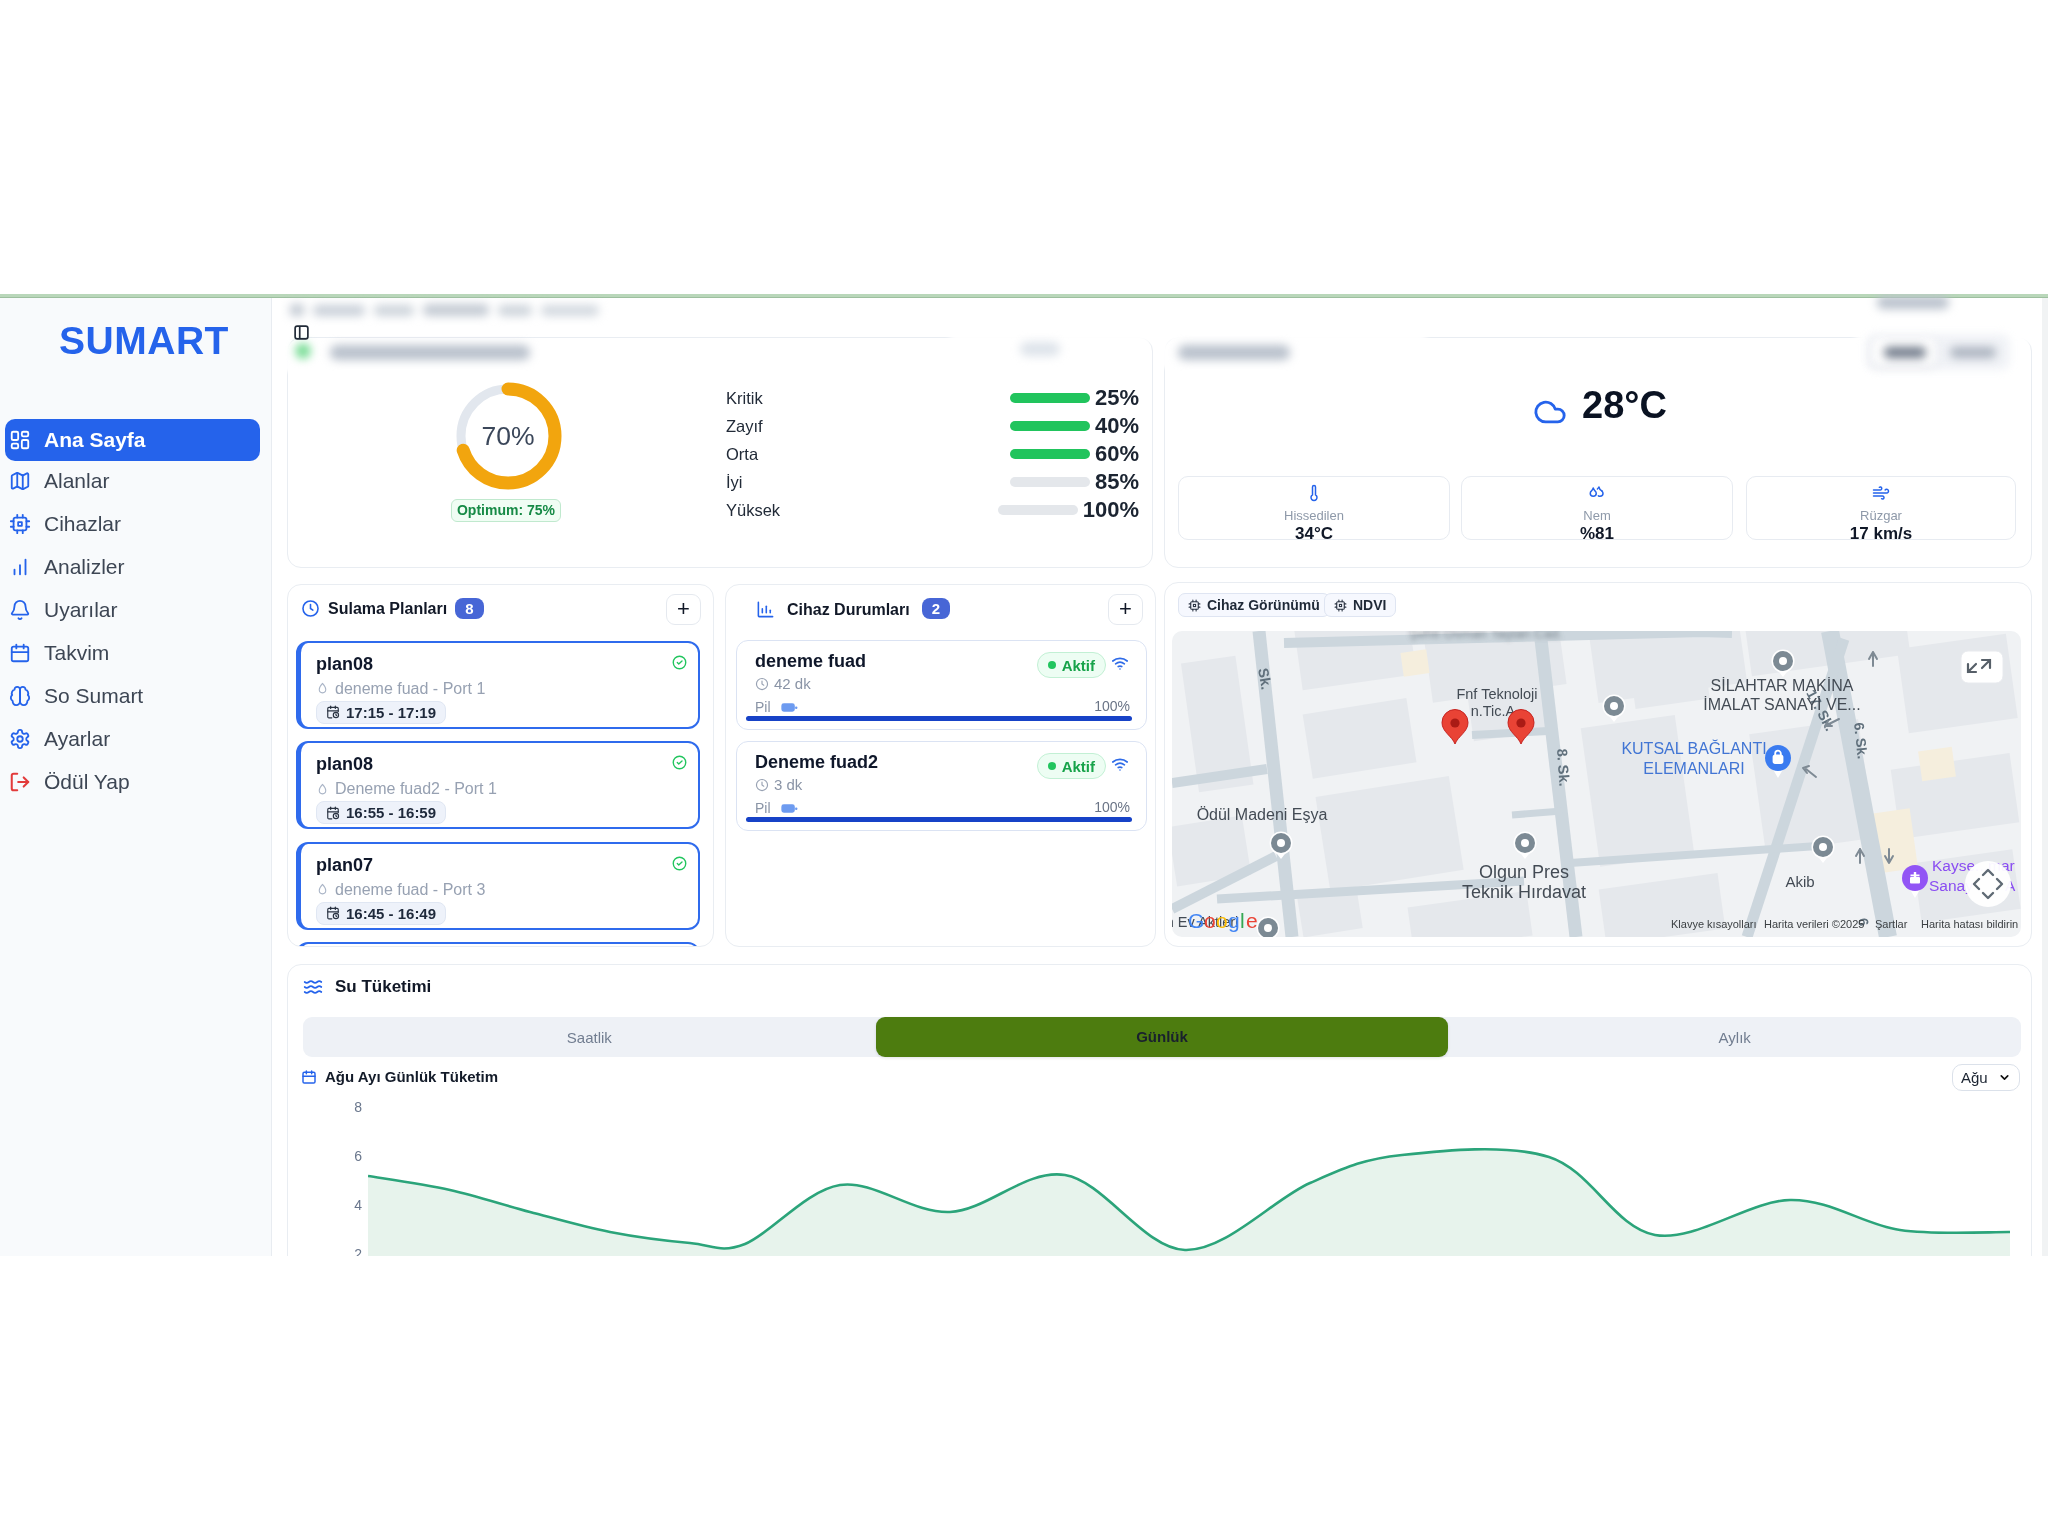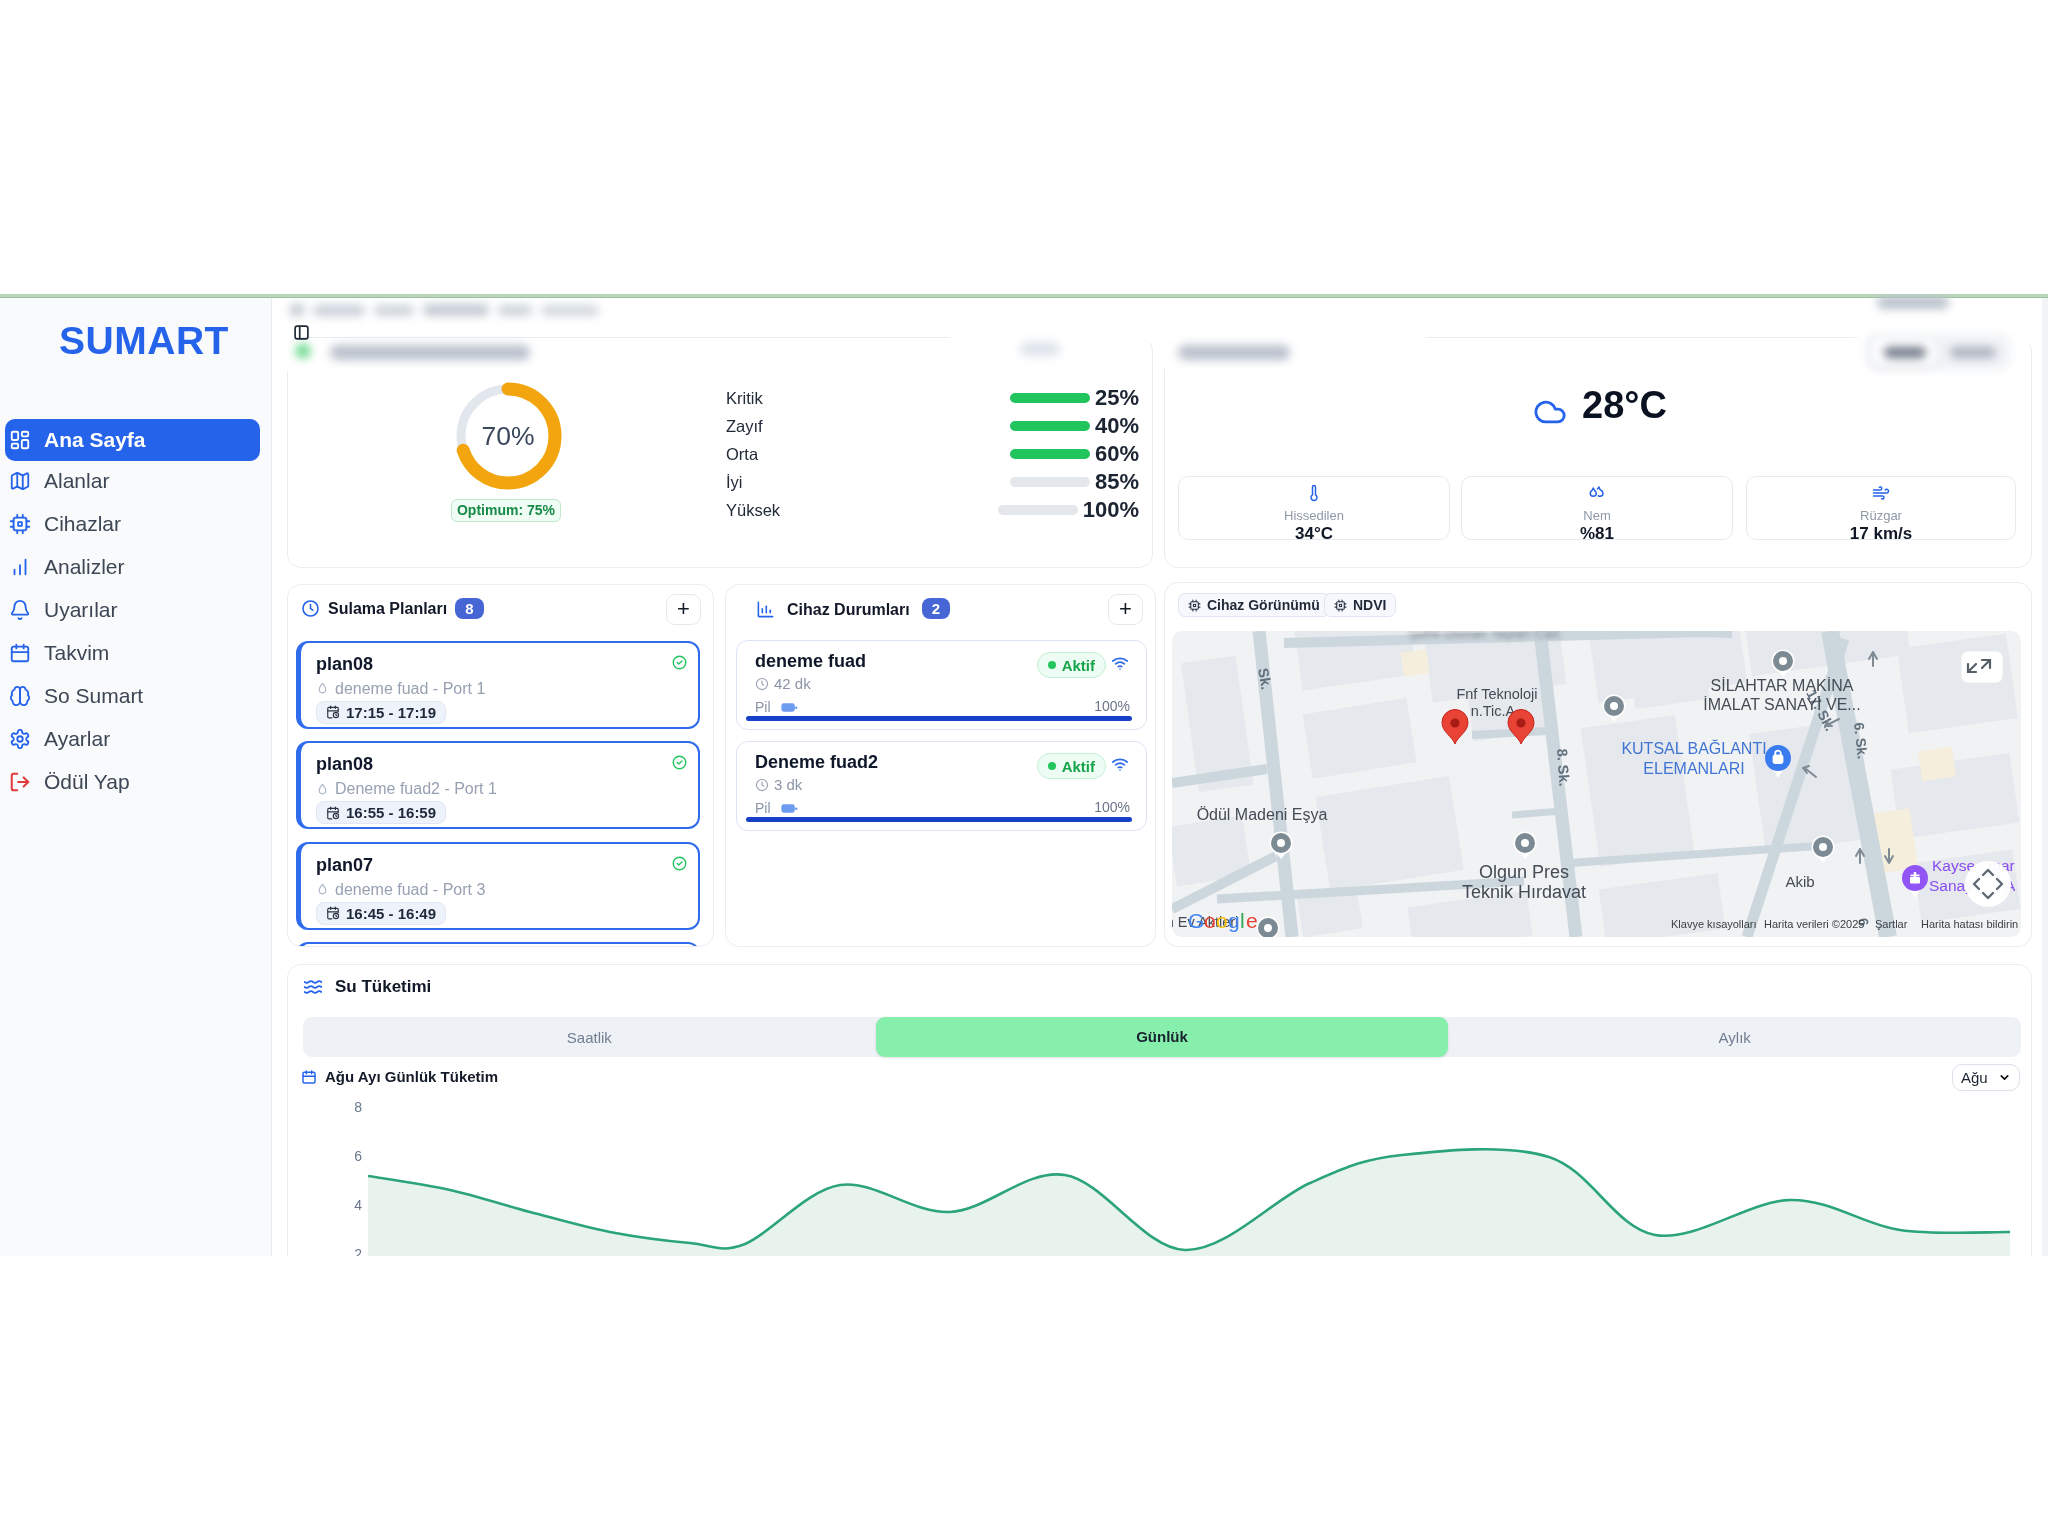--- a/index.html
+++ b/index.html
@@ -32,21 +32,21 @@
 .dev .nm{position:absolute;left:18px;top:10px;font-size:18px;font-weight:700;color:#0f172a}
 .aktif{position:absolute;height:26px;background:#edfdf3;border:1px solid #c2f0d4;border-radius:13px;color:#17a34a;font-size:15px;font-weight:700;display:flex;align-items:center;padding:0 10px;gap:6px}
 .aktif i{width:8px;height:8px;border-radius:50%;background:#22c55e;font-style:normal}
 .dev .dur{position:absolute;left:18px;top:34px;font-size:15px;color:#8a94a6;display:flex;align-items:center;gap:5px}
 .dev .pil{position:absolute;left:18px;top:58px;font-size:14px;color:#8a94a6;display:flex;align-items:center;gap:10px}
 .dev .pct{position:absolute;right:16px;top:57px;font-size:14px;color:#6a7486}
 .dev .bar{position:absolute;left:9px;right:14px;top:75px;height:4.5px;border-radius:3px;background:#1742c7}
 .mapbtn{position:absolute;height:24px;background:#f6f8fe;border:1px solid #dfe5f2;border-radius:7px;display:flex;align-items:center;gap:6px;padding:0 9px;font-size:14px;font-weight:700;color:#1f2937}
 .tabwrap{position:absolute;left:15px;top:52px;width:1718px;height:40px;background:#eef1f6;border-radius:9px;display:flex;align-items:center}
 .tab{flex:1;text-align:center;font-size:15px;color:#717d90}
-.tab.sel{background:#86efac;height:40px;line-height:40px;border-radius:9px;color:#19202e;font-weight:700;box-shadow:0 1px 3px rgba(20,30,60,.12)}
+.tab.sel{background:#4d7c0f;height:40px;line-height:40px;border-radius:9px;color:#19202e;font-weight:700;box-shadow:0 1px 3px rgba(20,30,60,.12)}
 .axlab{position:absolute;font-size:14px;color:#69768c;text-align:right;width:30px}
 </style></head>
 <body>
 <div class="band">
 <div class="greenline"></div>
 
 <div class="sidebar">
 <div class="logo">SUMART</div>
 <div class="mi active" style="top:121px">
         <svg width="22" height="22" viewBox="0 0 24 24" stroke="#fff" stroke-width="2" fill="none" stroke-linecap="round" stroke-linejoin="round">

